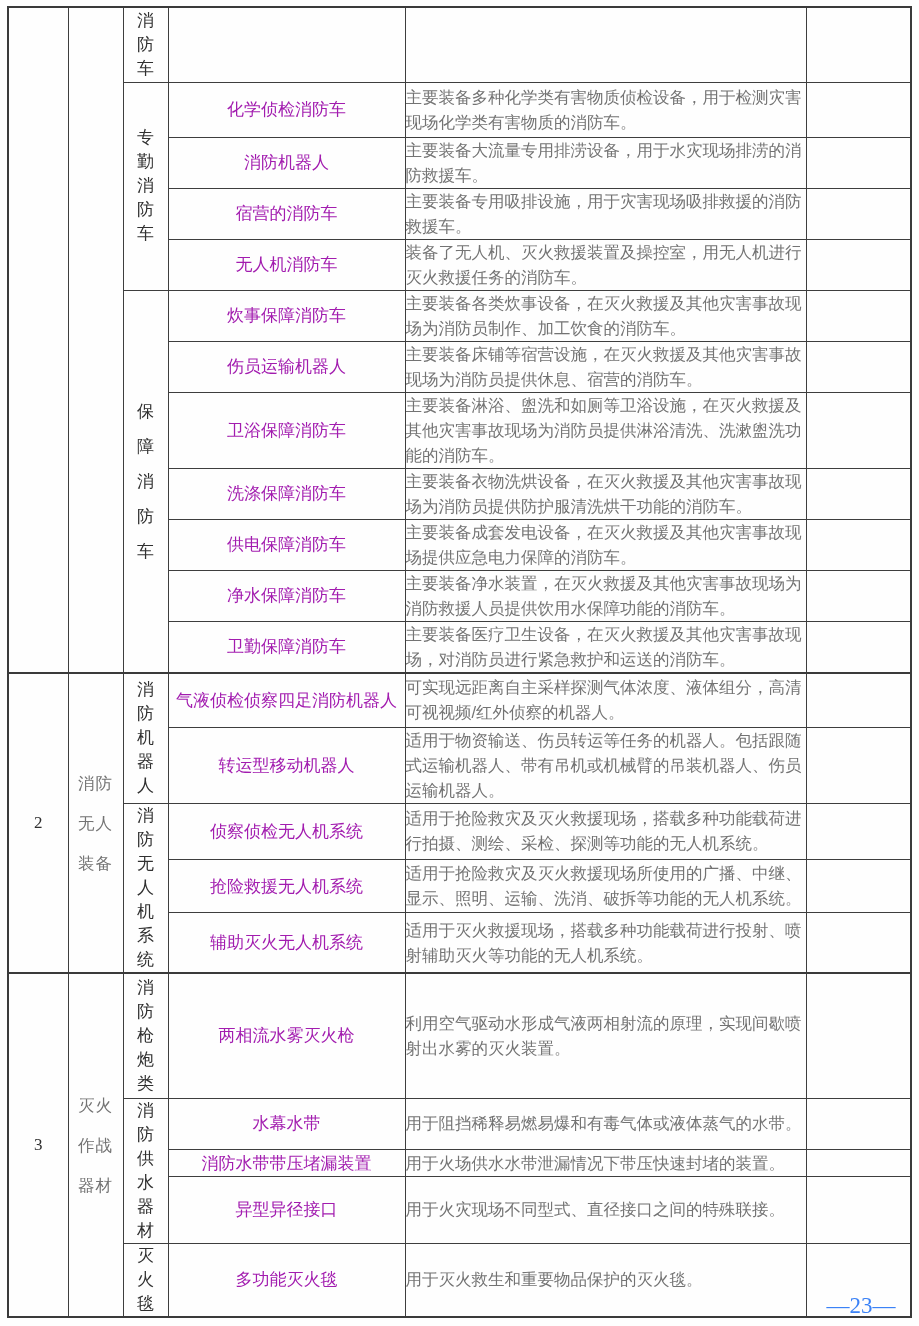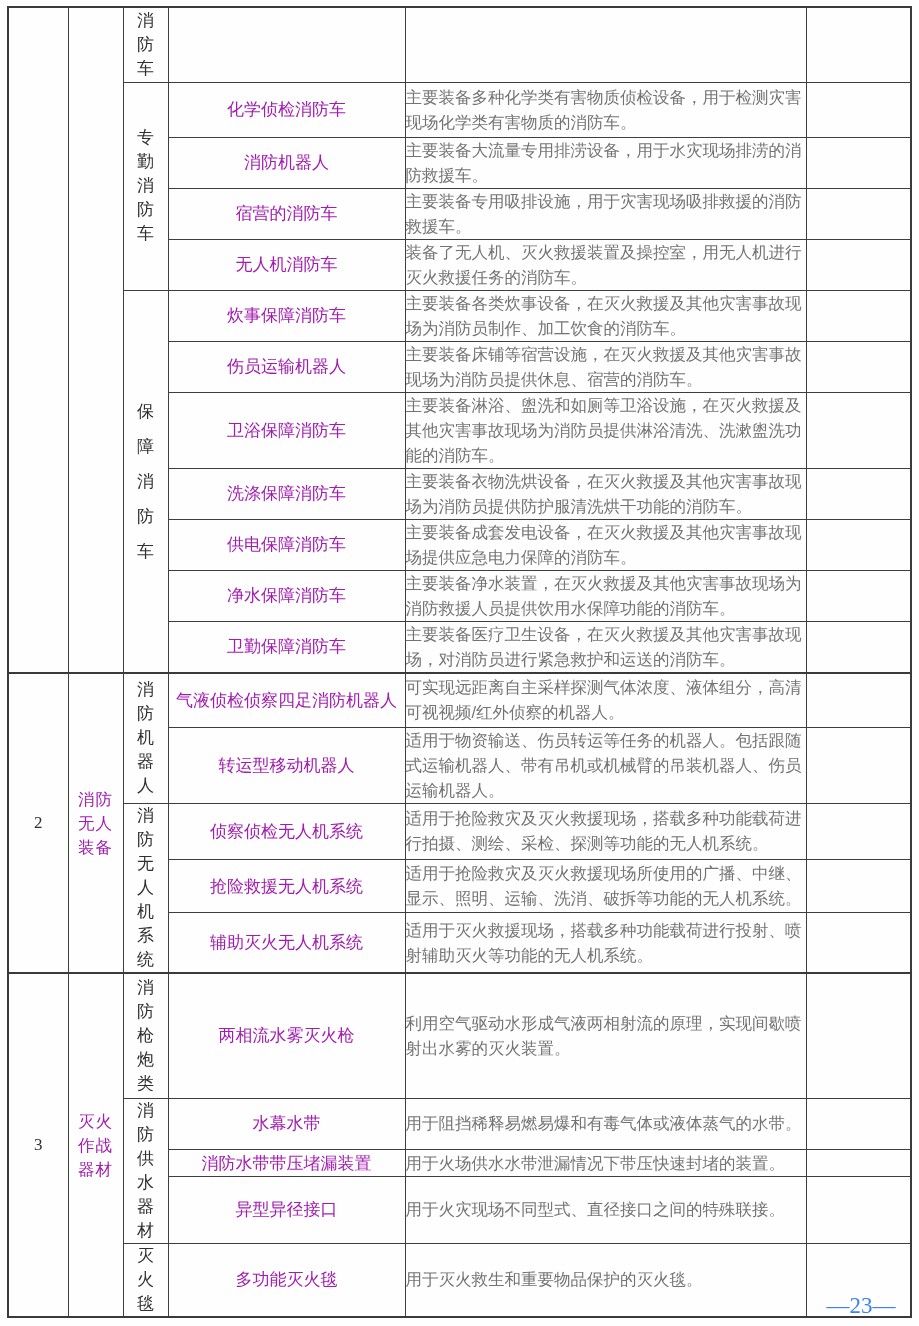--- a/index.html
+++ b/index.html
@@ -33,23 +33,23 @@
   td.num{
     text-align:center;
     font-size:17px;
     font-family:"Liberation Serif", serif;
     color:#2f2f2f;
   }
   td.cat{text-align:center;}
   .cat-text{
     width:37px;margin:0 auto;
     word-break:break-all;
-    font-size:16.5px;line-height:24px;
+    font-size:16.5px;line-height:40px;
     letter-spacing:1px;
-    text-align:center;color:#a21caf;
+    text-align:center;color:#737373;
   }
   td.subcat{text-align:center;}
   .vtext{
     width:19px;margin:0 auto;
     word-break:break-all;
     font-size:17px;line-height:24px;
     text-align:center;color:#303030;
   }
   .vtext.spread{line-height:35px;}
   td.item{

